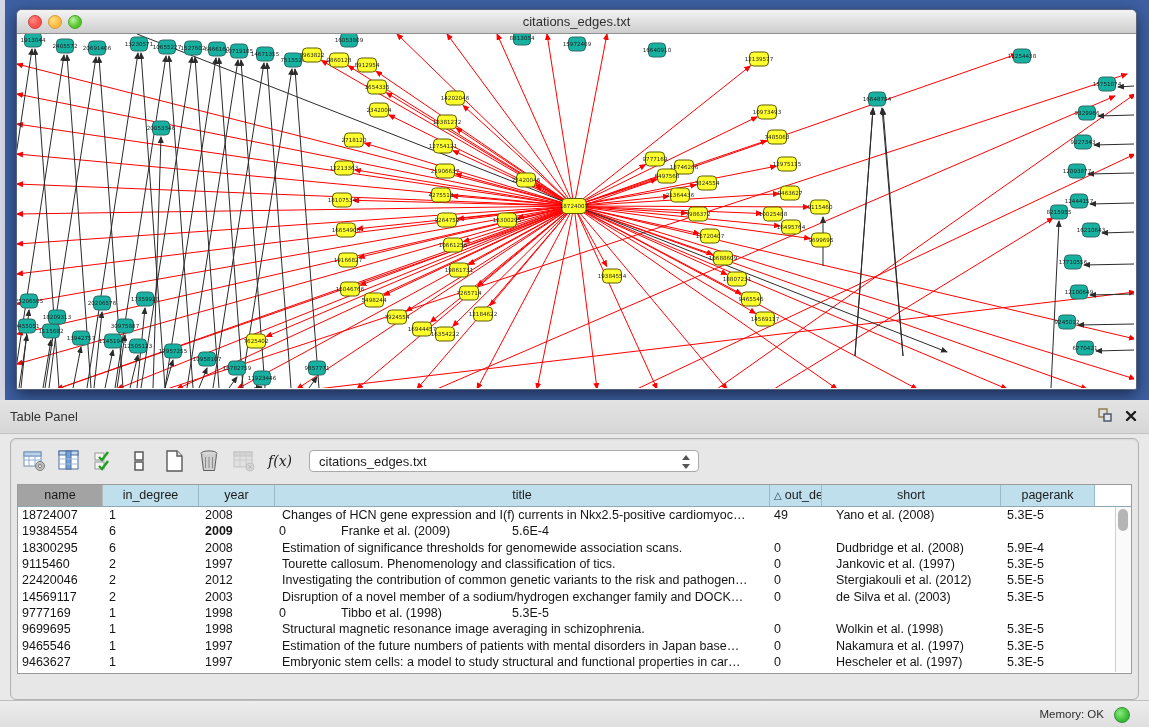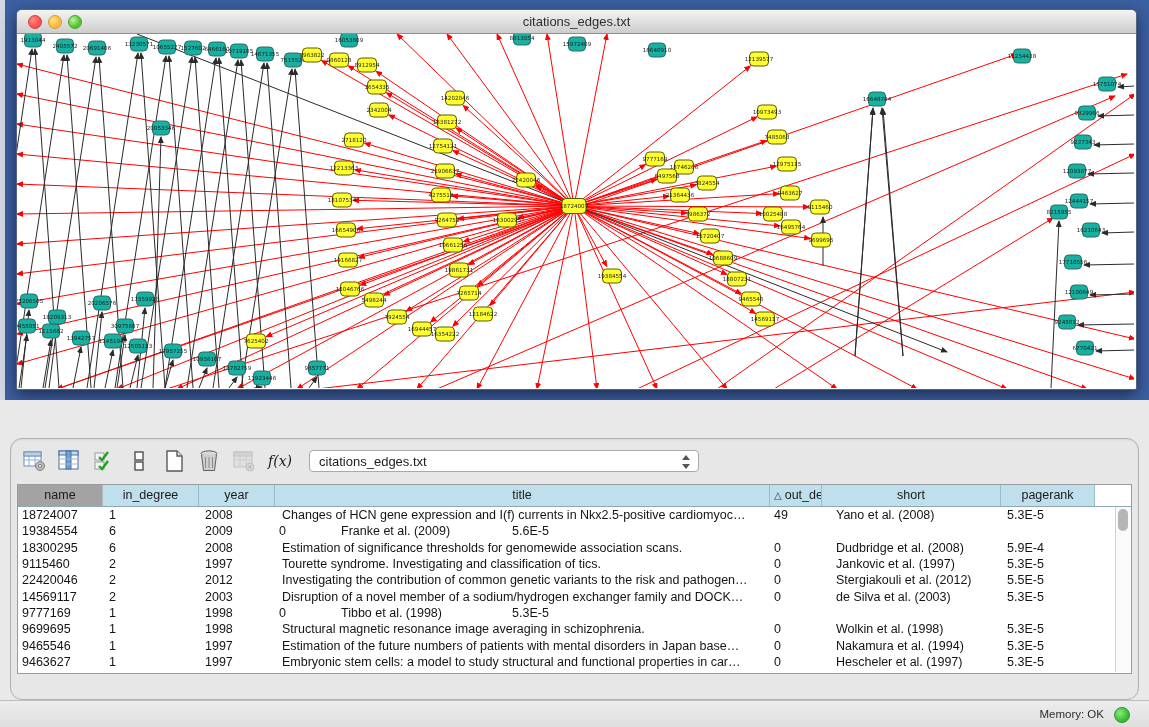--- a/index.html
+++ b/index.html
@@ -21,21 +21,21 @@
   .tl.green{left:51px;background:radial-gradient(circle at 4px 4px,#b9f6a0,#55c42d 60%);border:1px solid #47a328;}
   .canvas{position:relative;width:1117px;height:354px;background:#fff;overflow:hidden;border-radius:0 0 2px 2px;}
   .canvas svg{display:block;}
   
   .panel-region{position:absolute;left:0;top:400px;width:1149px;height:300px;background:#e9e9e9;}
   .panel-titlebar{position:absolute;left:0;top:0;width:1149px;height:33px;
       background:linear-gradient(#e3e3e3,#d7d7d7);border-bottom:1px solid #c2c2c2;}
   .panel-titlebar .ptitle{position:absolute;left:10px;top:9px;font-size:13px;color:#333;}
   .pt-icons{position:absolute;right:12px;top:8px;display:flex;gap:12px;align-items:center;}
   .panel-body{position:absolute;left:10px;top:38px;width:1127px;height:260px;
-      background:#e7e7e7;border:1px solid #b2b2b2;border-radius:12px;
+      background:#e7e7e7;border:1px solid #b2b2b2;border-radius:6px;
       box-shadow:inset 0 1px 2px rgba(0,0,0,.07);}
   .toolbar{position:absolute;left:10px;top:7px;height:30px;display:flex;align-items:center;gap:9px;}
   .tbicon{width:26px;height:26px;display:flex;align-items:center;justify-content:center;}
   .combo{position:relative;margin-left:8px;width:390px;height:22px;background:#fff;
       border:1px solid #a9a9a9;border-radius:4px;font-size:13px;color:#1c1c1c;
       line-height:22px;padding-left:9px;box-sizing:border-box;}
   .combo .arrows{position:absolute;right:8px;top:4px;width:8px;height:14px;}
   .combo .arrows:before{content:"";position:absolute;top:0;left:0;
       border-left:4px solid transparent;border-right:4px solid transparent;border-bottom:5px solid #555;}
   .combo .arrows:after{content:"";position:absolute;bottom:0;left:0;
@@ -607,20 +607,36 @@
           <g>
             <rect x="1059.5" y="307" width="17" height="14" rx="4" ry="4" fill="#17b1a1" stroke="#2e6b64" stroke-width="1"></rect>
             <text x="1068" y="316" text-anchor="middle" font-size="5.6" fill="#1c1c1c" font-family="DejaVu Sans, sans-serif">6770421</text>
           </g>
         </svg>
     </div>
   </div>
 </div>
 
 <div class="panel-region">
+  <div class="panel-titlebar">
+    <span class="ptitle">Table Panel</span>
+    <span class="pt-icons">
+      <span>
+        <svg width="15" height="14" viewBox="0 0 15 14">
+          <rect x="1" y="1" width="8" height="8" fill="none" stroke="#8a7a4a" stroke-width="1.4"></rect>
+          <rect x="6" y="6" width="7" height="7" fill="#e3e3e3" stroke="#44506b" stroke-width="1.4"></rect>
+        </svg>
+      </span>
+      <span>
+        <svg width="12" height="12" viewBox="0 0 12 12">
+          <path d="M2 2 L10 10 M10 2 L2 10" stroke="#1c1c1c" stroke-width="2.4" stroke-linecap="round"></path>
+        </svg>
+      </span>
+    </span>
+  </div>
 
   <div class="panel-body">
     <div class="toolbar">
       <span class="tbicon">
         <svg width="24" height="24" viewBox="0 0 24 24">
           <rect x="2" y="3" width="17" height="14" fill="#fff" stroke="#6f8fb5"></rect>
           <path d="M2 7 h17 M2 11 h17 M7 3 v14 M13 3 v14" stroke="#8fb0d5" fill="none"></path>
           <rect x="2" y="3" width="17" height="4" fill="#b9d2ea" stroke="#6f8fb5"></rect>
           <circle cx="18" cy="17" r="4.5" fill="#bdbdbd" stroke="#7e7e7e"></circle>
           <circle cx="18" cy="17" r="1.6" fill="#efefef" stroke="#7e7e7e"></circle>
@@ -697,39 +713,39 @@
             <div class="td" style="width: 96px; padding-left: 6px;">1</div>
             <div class="td" style="width: 76px; padding-left: 6px;">2008</div>
             <div class="td" style="width: 495px; padding-left: 7px;">Changes of HCN gene expression and I(f) currents in Nkx2.5-positive cardiomyoc…</div>
             <div class="td" style="width: 52px; padding-left: 4px;">49</div>
             <div class="td" style="width: 179px; padding-left: 14px;">Yano et al. (2008)</div>
             <div class="td" style="width: 94px; padding-left: 6px;">5.3E-5</div>
           </div>
           <div class="trow">
             <div class="td" style="width: 85px; padding-left: 4px;">19384554</div>
             <div class="td" style="width: 96px; padding-left: 6px;">6</div>
-            <div class="td" style="width: 76px; padding-left: 6px;">2009</div>
+            <div class="td" style="width: 76px; padding-left: 6px; font-weight: bold;">2009</div>
             <div class="td" style="width: 52px; padding-left: 4px;">0</div>
             <div class="td" style="width: 179px; padding-left: 14px;">Franke et al. (2009)</div>
-            <div class="td" style="width: 94px; padding-left: 6px;">5.6E-5</div>
+            <div class="td" style="width: 94px; padding-left: 6px;">5.6E-4</div>
           </div>
           <div class="trow">
             <div class="td" style="width: 85px; padding-left: 4px;">18300295</div>
             <div class="td" style="width: 96px; padding-left: 6px;">6</div>
             <div class="td" style="width: 76px; padding-left: 6px;">2008</div>
             <div class="td" style="width: 495px; padding-left: 7px;">Estimation of significance thresholds for genomewide association scans.</div>
             <div class="td" style="width: 52px; padding-left: 4px;">0</div>
             <div class="td" style="width: 179px; padding-left: 14px;">Dudbridge et al. (2008)</div>
             <div class="td" style="width: 94px; padding-left: 6px;">5.9E-4</div>
           </div>
           <div class="trow">
             <div class="td" style="width: 85px; padding-left: 4px;">9115460</div>
             <div class="td" style="width: 96px; padding-left: 6px;">2</div>
             <div class="td" style="width: 76px; padding-left: 6px;">1997</div>
-            <div class="td" style="width: 495px; padding-left: 7px;">Tourette syndrome. Investigating and classification of tics.</div>
+            <div class="td" style="width: 495px; padding-left: 7px;">Tourette callosum. Phenomenology and classification of tics.</div>
             <div class="td" style="width: 52px; padding-left: 4px;">0</div>
             <div class="td" style="width: 179px; padding-left: 14px;">Jankovic et al. (1997)</div>
             <div class="td" style="width: 94px; padding-left: 6px;">5.3E-5</div>
           </div>
           <div class="trow">
             <div class="td" style="width: 85px; padding-left: 4px;">22420046</div>
             <div class="td" style="width: 96px; padding-left: 6px;">2</div>
             <div class="td" style="width: 76px; padding-left: 6px;">2012</div>
             <div class="td" style="width: 495px; padding-left: 7px;">Investigating the contribution of common genetic variants to the risk and pathogen…</div>
             <div class="td" style="width: 52px; padding-left: 4px;">0</div>
@@ -761,21 +777,21 @@
             <div class="td" style="width: 52px; padding-left: 4px;">0</div>
             <div class="td" style="width: 179px; padding-left: 14px;">Wolkin et al. (1998)</div>
             <div class="td" style="width: 94px; padding-left: 6px;">5.3E-5</div>
           </div>
           <div class="trow">
             <div class="td" style="width: 85px; padding-left: 4px;">9465546</div>
             <div class="td" style="width: 96px; padding-left: 6px;">1</div>
             <div class="td" style="width: 76px; padding-left: 6px;">1997</div>
             <div class="td" style="width: 495px; padding-left: 7px;">Estimation of the future numbers of patients with mental disorders in Japan base…</div>
             <div class="td" style="width: 52px; padding-left: 4px;">0</div>
-            <div class="td" style="width: 179px; padding-left: 14px;">Nakamura et al. (1994)</div>
+            <div class="td" style="width: 179px; padding-left: 14px;">Nakamura et al. (1997)</div>
             <div class="td" style="width: 94px; padding-left: 6px;">5.3E-5</div>
           </div>
           <div class="trow">
             <div class="td" style="width: 85px; padding-left: 4px;">9463627</div>
             <div class="td" style="width: 96px; padding-left: 6px;">1</div>
             <div class="td" style="width: 76px; padding-left: 6px;">1997</div>
             <div class="td" style="width: 495px; padding-left: 7px;">Embryonic stem cells: a model to study structural and functional properties in car…</div>
             <div class="td" style="width: 52px; padding-left: 4px;">0</div>
             <div class="td" style="width: 179px; padding-left: 14px;">Hescheler et al. (1997)</div>
             <div class="td" style="width: 94px; padding-left: 6px;">5.3E-5</div>

